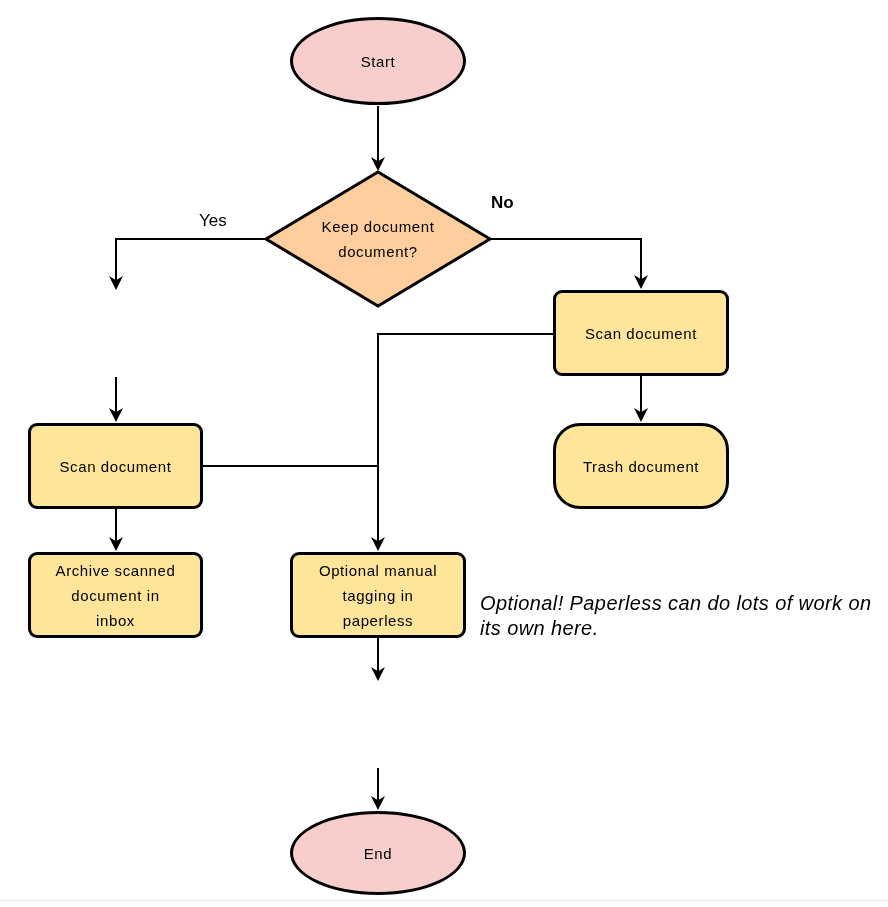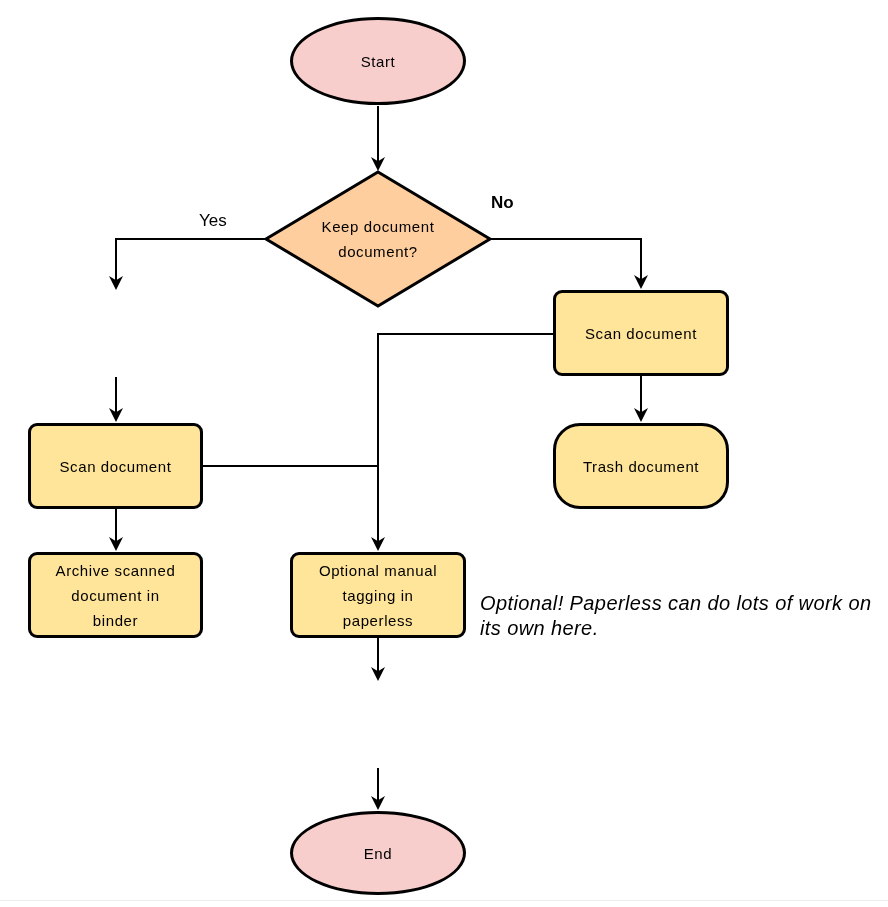--- a/index.html
+++ b/index.html
@@ -136,21 +136,21 @@
 
   <div id="lbl-yes" class="edge-label">Yes</div>
 
   <div id="lbl-no" class="edge-label">No</div>
 
 
   <div id="n-scan-left" class="node process">Scan document</div>
 
   <div id="n-archive" class="node process">Archive scanned
 document in
-binder</div>
+inbox</div>
 
   <div id="n-scan-right" class="node process">Scan document</div>
 
   <div id="n-trash" class="node process">Trash document</div>
 
   <div id="n-tagging" class="node process">Optional manual
 tagging in
 paperless</div>
 
   <div id="note-optional" class="annotation">Optional! Paperless can do lots of work on

